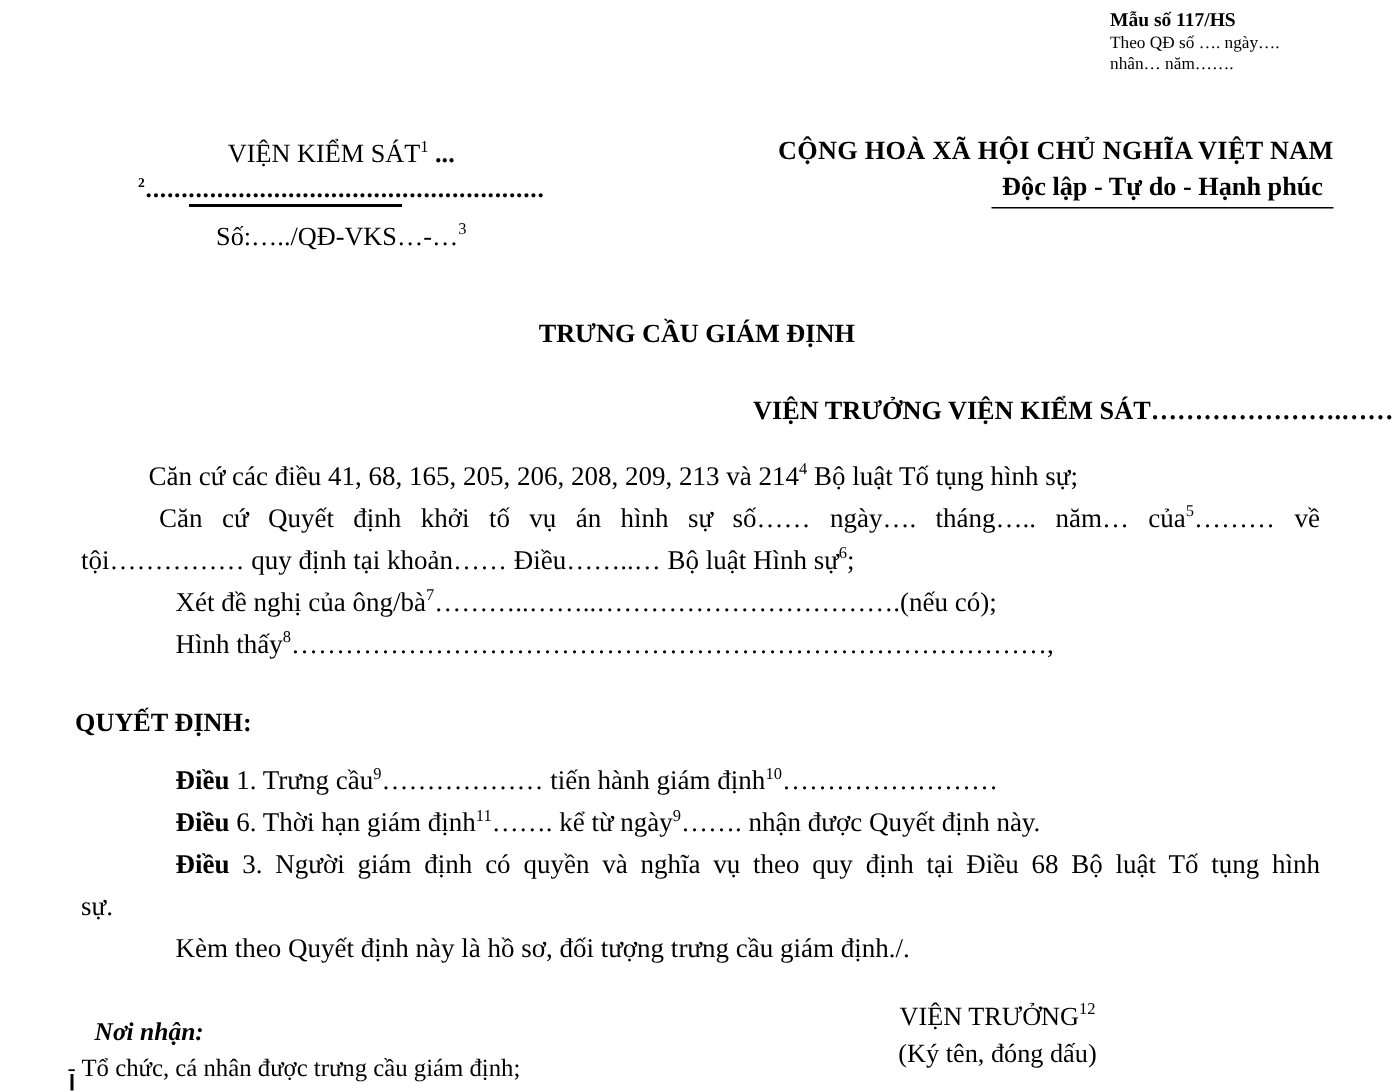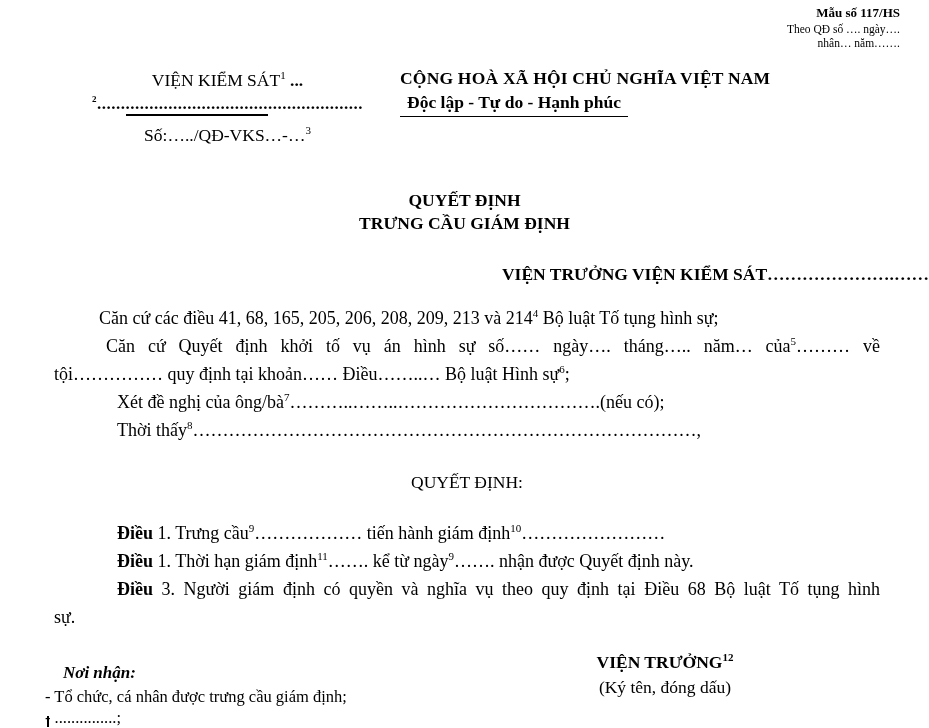--- a/index.html
+++ b/index.html
@@ -7,57 +7,57 @@
     width:929px;height:728px;background:#ffffff;color:#000;
     font-family:"Liberation Serif","DejaVu Serif",serif;
     position:relative;overflow:hidden;
   }
   .bold{font-weight:bold}
   .italic{font-style:italic}
   sup{font-size:11px;line-height:0;vertical-align:super}
   sup.sm{font-size:9px}
 
   
-  .form-no{position:absolute;top:5px;left:740px;width:160px;text-align:right;line-height:1.28}
+  .form-no{position:absolute;top:5px;left:740px;width:160px;text-align:left;line-height:1.28}
   .form-no .t1{font-size:13px;font-weight:bold}
   .form-no .t2{font-size:11.5px}
 
   
-  .header-row{display:flex;padding-top:68px}
+  .header-row{display:flex;padding-top:90px}
   .header-left{width:345px;margin-left:55px;text-align:center}
   .agency-line{font-size:17.5px;margin-top:2px}
   .dots-line{font-size:17px;font-weight:bold;letter-spacing:.5px;margin-top:4px;line-height:18px}
   .dots-line .ul{border-bottom:2px solid #000;padding-bottom:1px}
   .doc-no{font-size:17.5px;margin-top:12px}
-  .header-right{flex:1;text-align:left;margin-right:40px}
+  .header-right{flex:1;text-align:right;margin-right:40px}
   .nat1{font-size:17.5px;letter-spacing:.2px}
   .nat2-wrap{margin-top:3px}
   .nat2{display:inline-block;font-size:17.5px;padding:0 7px 3px 7px;border-bottom:1.6px solid #000}
   .date-line{font-size:17.5px;margin-top:19px}
 
   
   .title{margin-top:43px;text-align:center;font-size:17.5px;font-weight:bold;line-height:23px}
   .issuer{margin-top:29px;text-align:right;font-size:17.5px;font-weight:bold}
 
   
   .body-text{margin:21px 45px 0 50px;font-size:18px;line-height:24px}
   .body-text p,.body-text div{margin:4px;padding:0}
   .ind1{text-indent:45px}
   .ind2{text-indent:52px}
   .ind3{text-indent:63px}
   .jl{text-align:justify;text-align-last:justify}
 
-  .decide{margin:30px 45px 28px 50px;text-align:center;font-size:17.5px;font-weight:normal}
+  .decide{margin:30px 45px 16px 50px;text-align:left;font-size:17.5px;font-weight:bold}
 
   
   .footer{display:flex;margin-top:23px}
   .footer-left{margin-left:45px;width:460px;padding-top:10px;font-size:16.5px;line-height:21.5px}
   .recipients-label{font-size:17px;font-weight:bold;font-style:italic;margin-left:18px;margin-bottom:2px}
   .footer-right{width:260px;margin-left:30px;text-align:center}
-  .signer-title{font-size:17.5px;font-weight:bold}
+  .signer-title{font-size:17.5px;font-weight:normal}
   .signer-note{font-size:17.5px;margin-top:4px}
   .footnote-mark{position:absolute;left:47px;top:716px;height:11px;width:0;border-left:2px solid #000}
 </style>
 </head>
 <body>
 
 <div class="page">
 
   <div class="form-no">
     <div class="t1">Mẫu số 117/HS</div>
@@ -71,41 +71,41 @@
       <div class="dots-line"><sup class="sm">2</sup><span>......</span><span class="ul">..............................</span><span>....................</span></div>
       <div class="doc-no"><span>Số:…../QĐ-VKS…-…</span><sup>3</sup></div>
     </div>
     <div class="header-right">
       <div class="nat1 bold">CỘNG HOÀ XÃ HỘI CHỦ NGHĨA VIỆT NAM</div>
       <div class="nat2-wrap"><span class="nat2 bold">Độc lập - Tự do - Hạnh phúc</span></div>
     </div>
   </div>
 
   <div class="title">
-    <div>QUYẾT ĐỊNH</div>
     <div>TRƯNG CẦU GIÁM ĐỊNH</div>
   </div>
 
   <div class="issuer">VIỆN TRƯỞNG VIỆN KIỂM SÁT………………….……</div>
 
   <div class="body-text">
     <p class="ind1"><span>Căn cứ các điều 41, 68, 165, 205, 206, 208, 209, 213 và 214</span><sup>4</sup><span> Bộ luật Tố tụng hình sự;</span></p>
     <div class="ind2 jl"><span>Căn cứ Quyết định khởi tố vụ án hình sự số…… ngày…. tháng….. năm… của</span><sup>5</sup><span>……… về</span></div>
     <div><span>tội…………… quy định tại khoản…… Điều……..… Bộ luật Hình sự</span><sup>6</sup><span>;</span></div>
     <p class="ind3"><span>Xét đề nghị của ông/bà</span><sup>7</sup><span>………..……..…………………………….(nếu có);</span></p>
-    <p class="ind3"><span>Thời thấy</span><sup>8</sup><span>…………………………………………………………………………,</span></p>
+    <p class="ind3"><span>Hình thấy</span><sup>8</sup><span>…………………………………………………………………………,</span></p>
   </div>
 
   <div class="decide">QUYẾT ĐỊNH:</div>
 
   <div class="body-text" style="margin-top:0">
     <p class="ind3"><span class="bold">Điều</span><span> 1. Trưng cầu</span><sup>9</sup><span>……………… tiến hành giám định</span><sup>10</sup><span>……………………</span></p>
-    <p class="ind3"><span class="bold">Điều</span><span> 1. Thời hạn giám định</span><sup>11</sup><span>……. kể từ ngày</span><sup>9</sup><span>……. nhận được Quyết định này.</span></p>
+    <p class="ind3"><span class="bold">Điều</span><span> 6. Thời hạn giám định</span><sup>11</sup><span>……. kể từ ngày</span><sup>9</sup><span>……. nhận được Quyết định này.</span></p>
     <div class="ind3 jl"><span class="bold">Điều</span><span> 3. Người giám định có quyền và nghĩa vụ theo quy định tại Điều 68 Bộ luật Tố tụng hình</span></div>
     <div>sự.</div>
+    <p class="ind3">Kèm theo Quyết định này là hồ sơ, đối tượng trưng cầu giám định./.</p>
   </div>
 
   <div class="footer">
     <div class="footer-left">
       <div class="recipients-label">Nơi nhận:</div>
       <div>- Tổ chức, cá nhân được trưng cầu giám định;</div>
       <div>- ...............;</div>
       <div>- Lưu: HSVA, HSKS, VP.</div>
     </div>
     <div class="footer-right">

